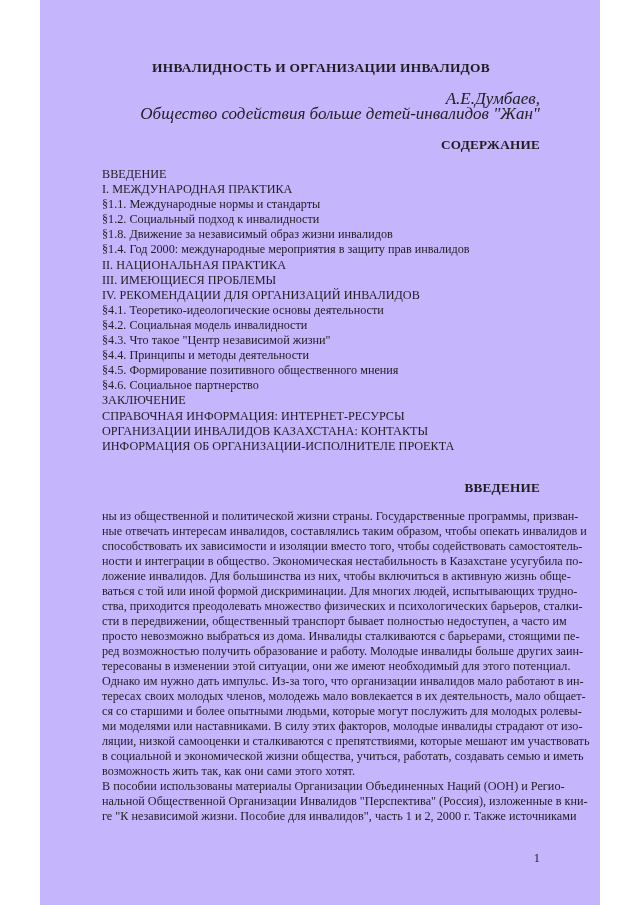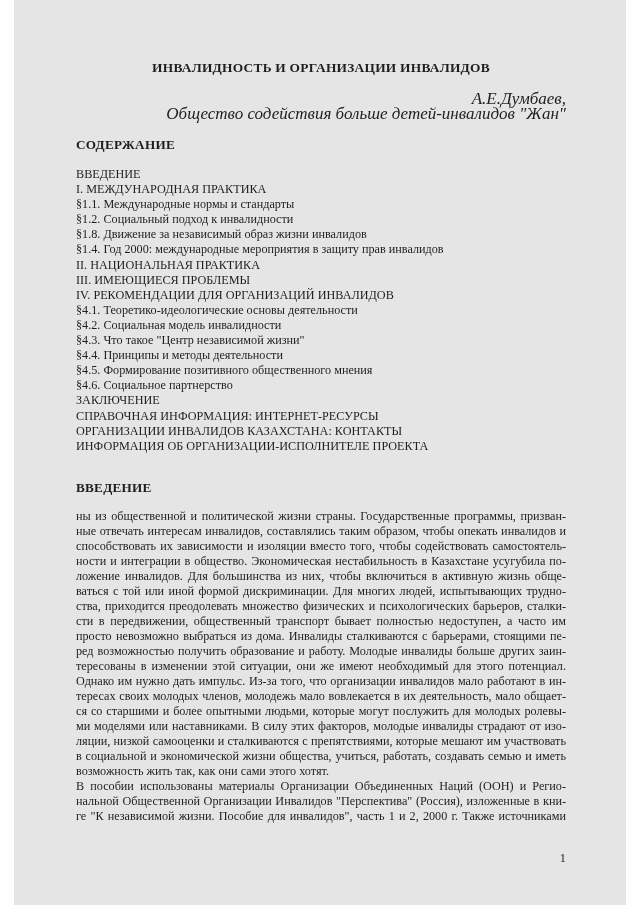--- a/index.html
+++ b/index.html
@@ -2,23 +2,23 @@
 <html><head>
 <meta charset="utf-8">
 <style>
   html, body {
     margin: 0;
     padding: 0;
     background: #ffffff;
   }
   .page {
     position: relative;
-    width: 612px;
+    width: 560px;
     height: 905px;
-    background: #e5e5e5;
+    background: #c4b5fd;
     color: #1e1e1e;
     font-family: "Liberation Serif", "DejaVu Serif", serif;
     overflow: hidden;
     margin: 0 auto;
   }
   .content {
     padding: 60px 60px 0 62px;
   }
   .doc-title {
     text-align: center;
@@ -29,21 +29,21 @@
   }
   .byline {
     margin-top: 15px;
     text-align: right;
     font-style: italic;
     font-size: 17px;
     line-height: 15px;
   }
   .section-heading {
     margin-top: 16px;
-    text-align: left;
+    text-align: right;
     font-weight: bold;
     font-size: 13.2px;
     line-height: 16px;
     letter-spacing: 0.25px;
   }
   .section-heading.intro {
     margin-top: 26px;
   }
   .toc {
     margin-top: 14px;

